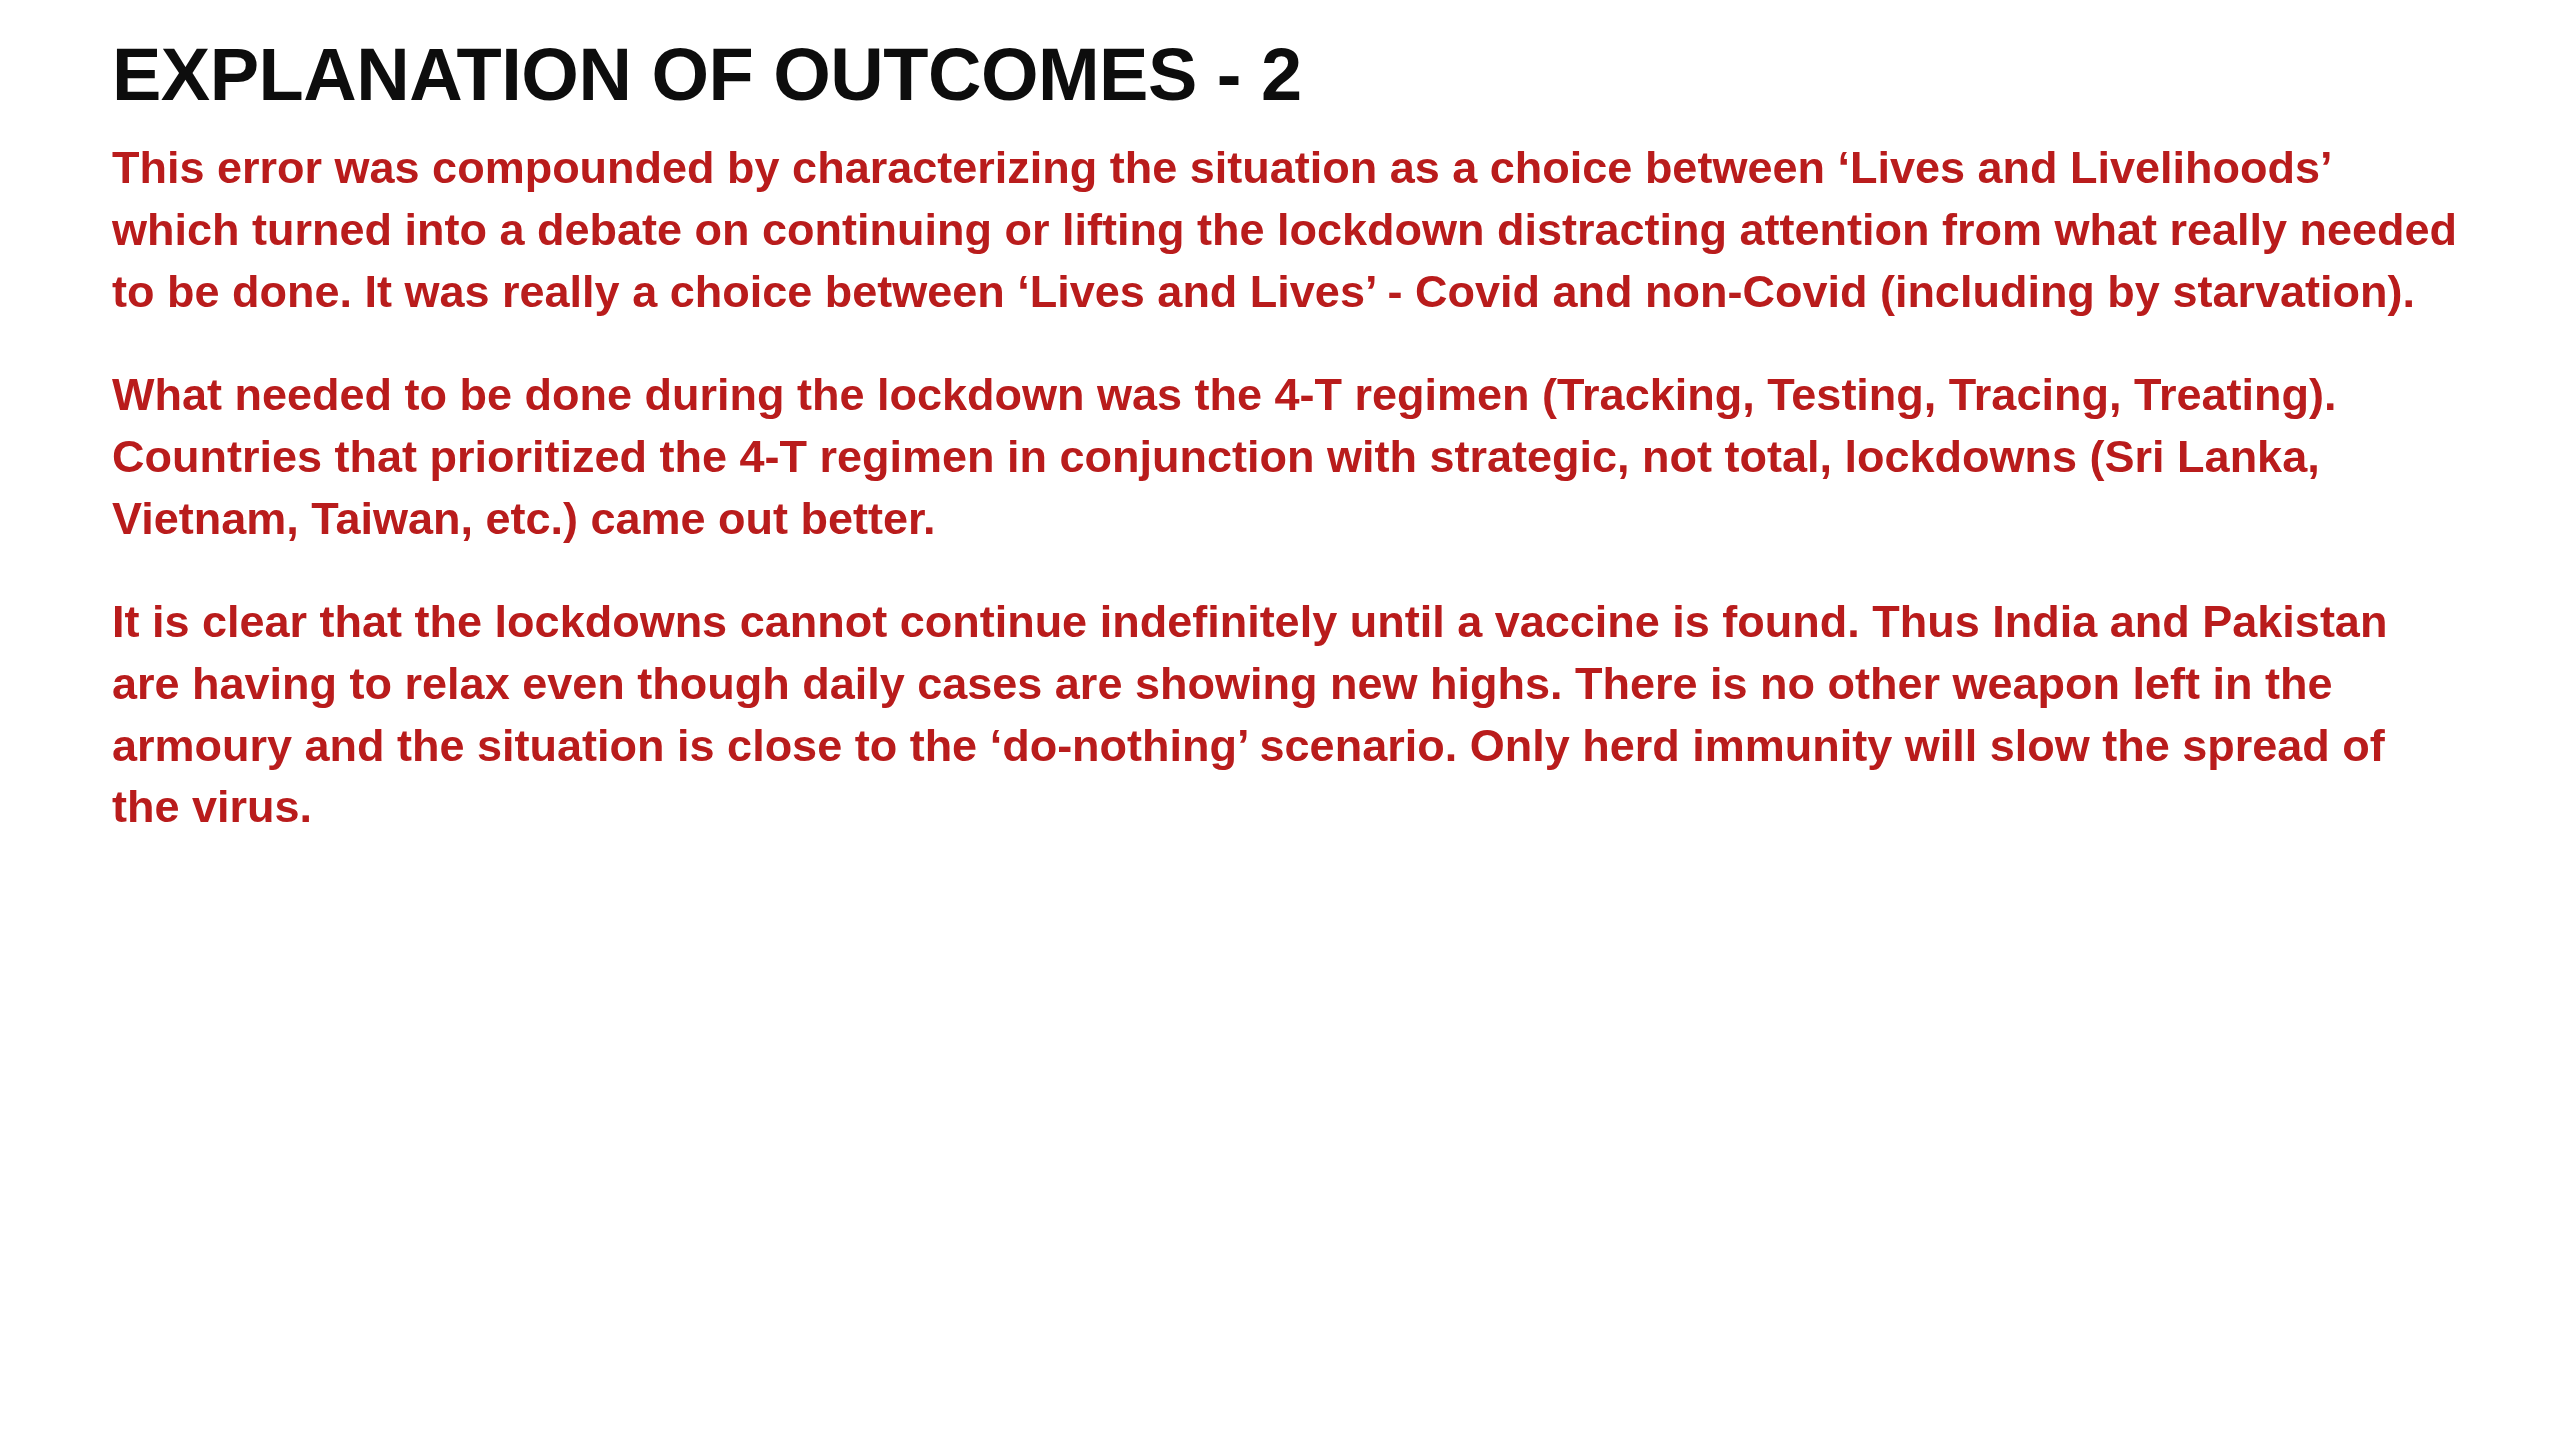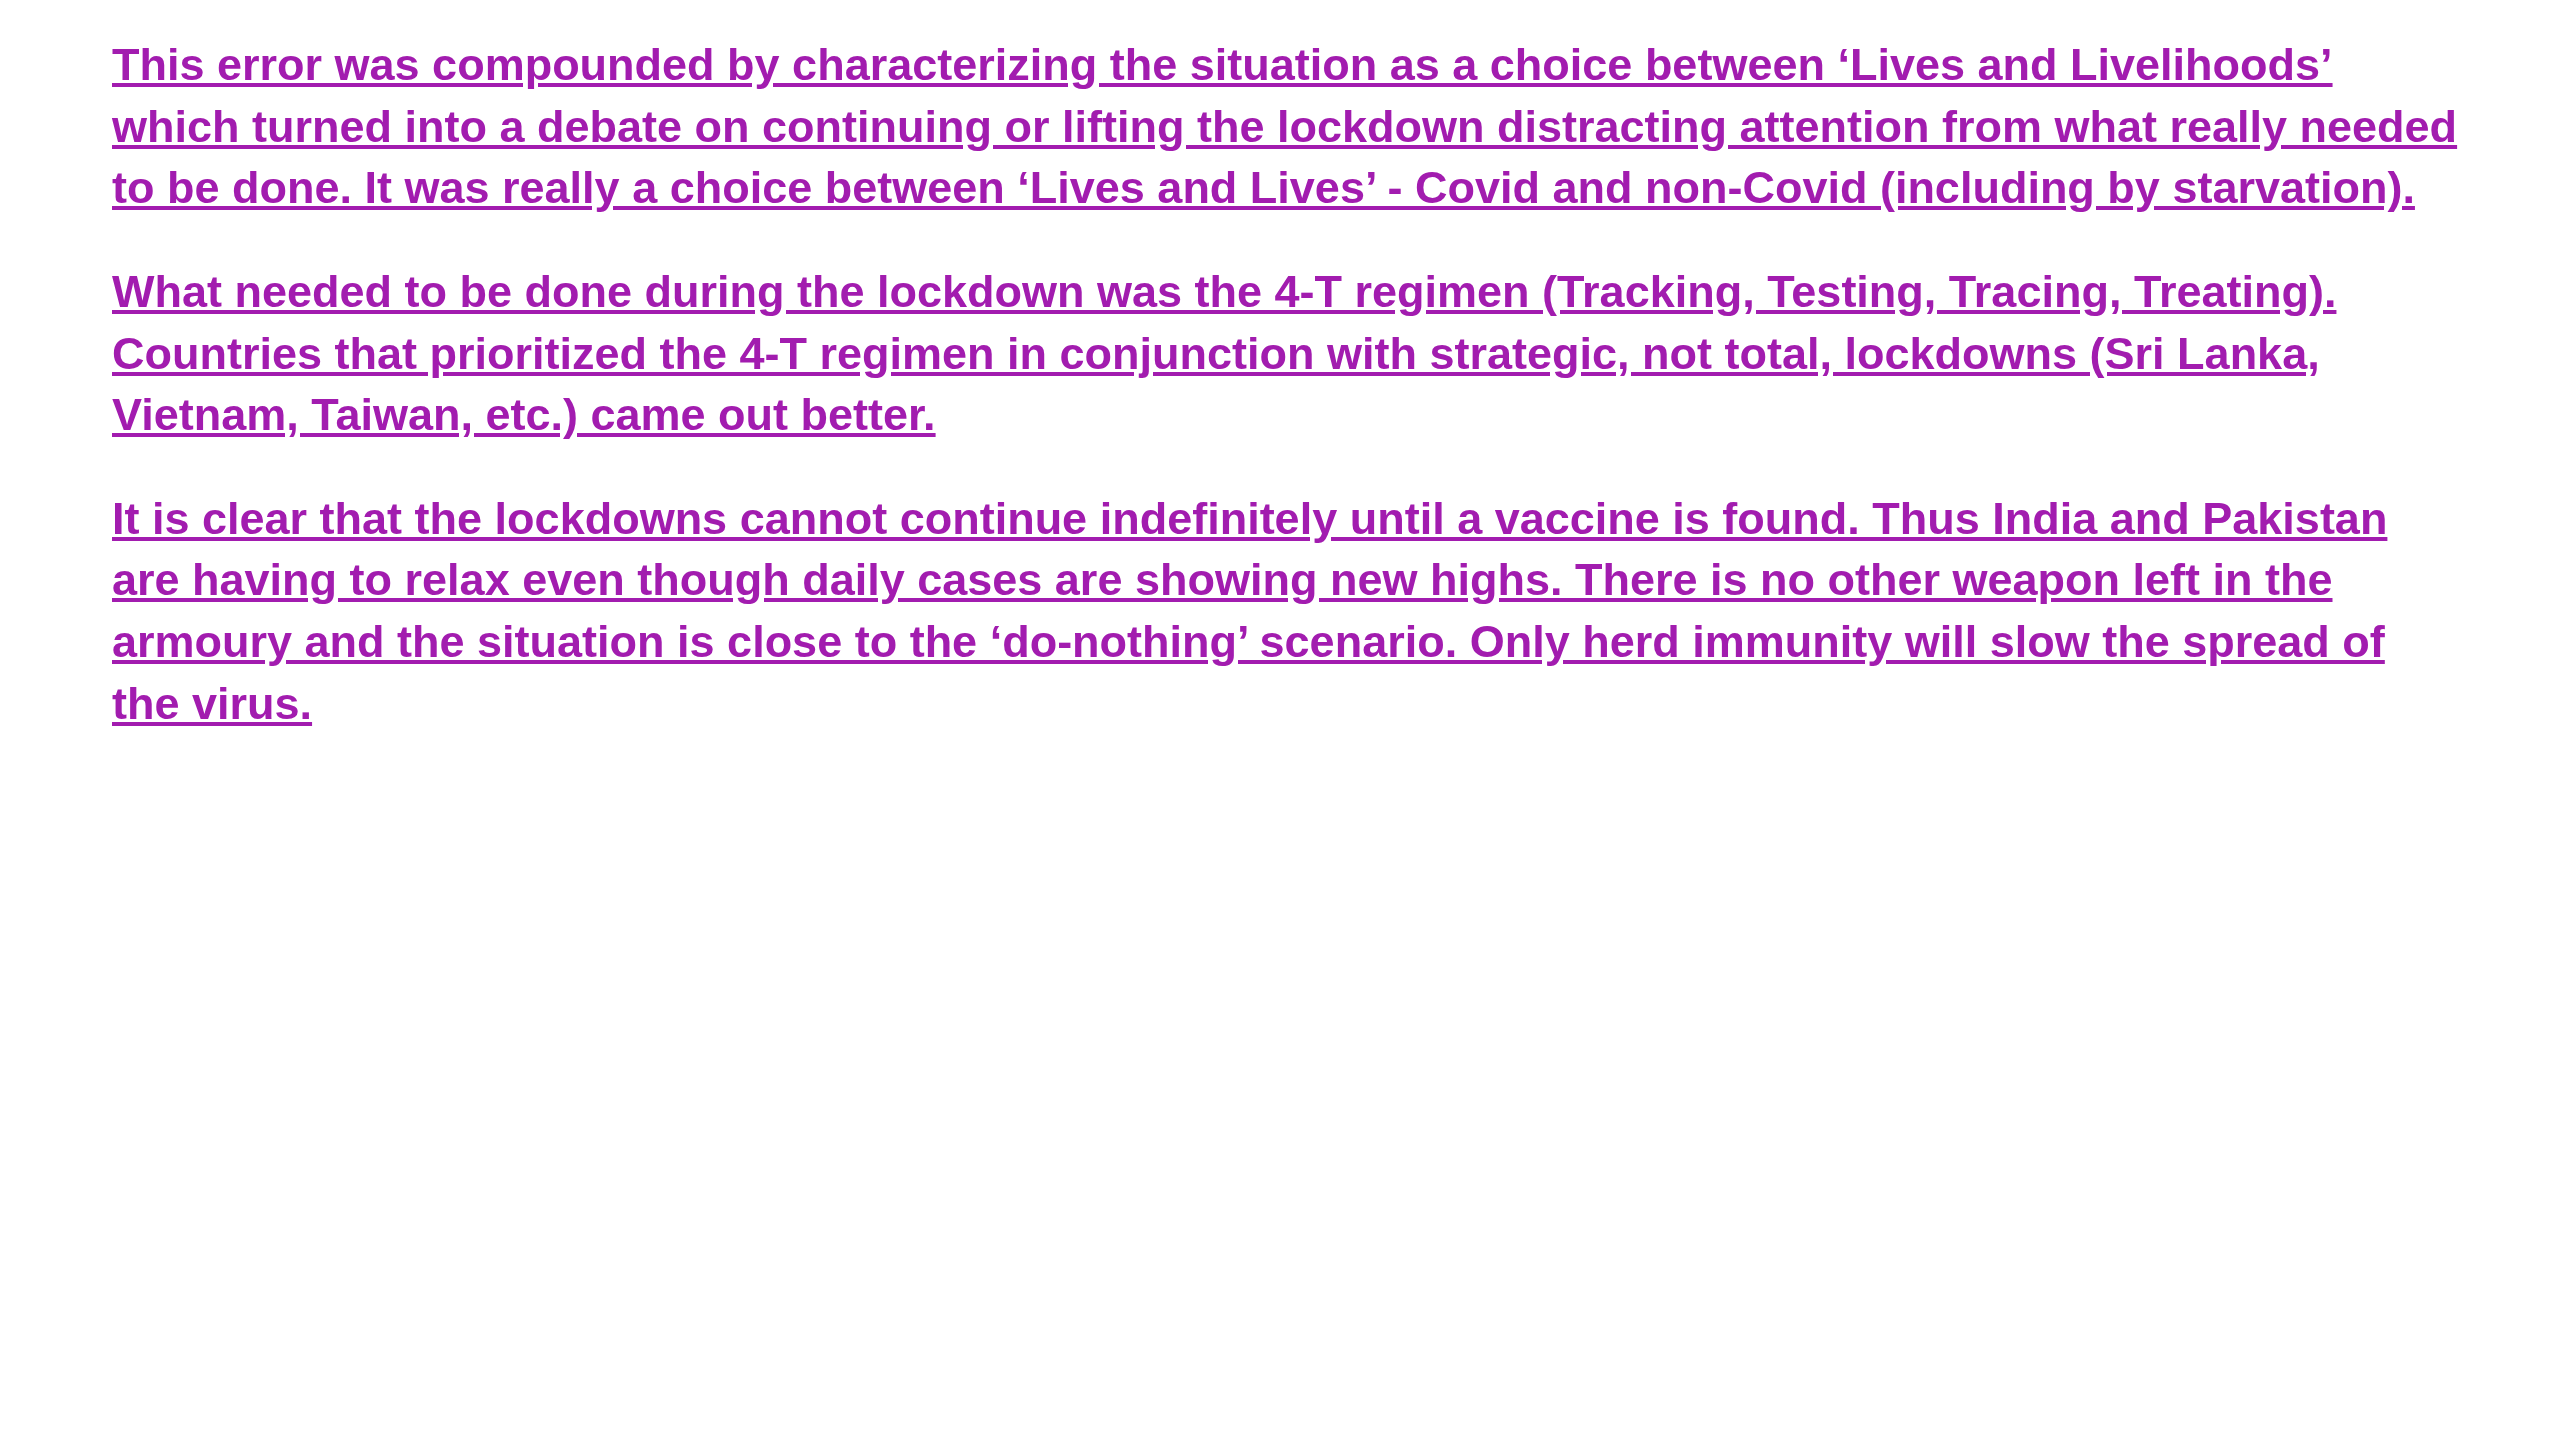--- a/index.html
+++ b/index.html
@@ -32,31 +32,31 @@
   .body-block {
     margin: 0 0 42px 0;
     max-width: 2370px;
   }
   .body-block:last-child {
     margin-bottom: 0;
   }
   .body-para {
     font-size: 45px;
     font-weight: bold;
-    color: #a21caf;
+    color: #b91c1c;
     line-height: 1.37;
     margin: 0;
     text-align: left;
-    text-decoration: underline;
   }
 </style>
 </head>
 <body>
 
 <div class="slide">
+  <h1 class="slide-title">EXPLANATION OF OUTCOMES - 2</h1>
 
   <div class="body-block">
     <p class="body-para">This error was compounded by characterizing the situation as a choice between ‘Lives and Livelihoods’ which turned into a debate on continuing or lifting the lockdown distracting attention from what really needed to be done. It was really a choice between ‘Lives and Lives’ - Covid and non-Covid (including by starvation).</p>
   </div>
 
   <div class="body-block">
     <p class="body-para">What needed to be done during the lockdown was the 4-T regimen (Tracking, Testing, Tracing, Treating). Countries that prioritized the 4-T regimen in conjunction with strategic, not total, lockdowns (Sri Lanka, Vietnam, Taiwan, etc.) came out better.</p>
   </div>
 
   <div class="body-block">

